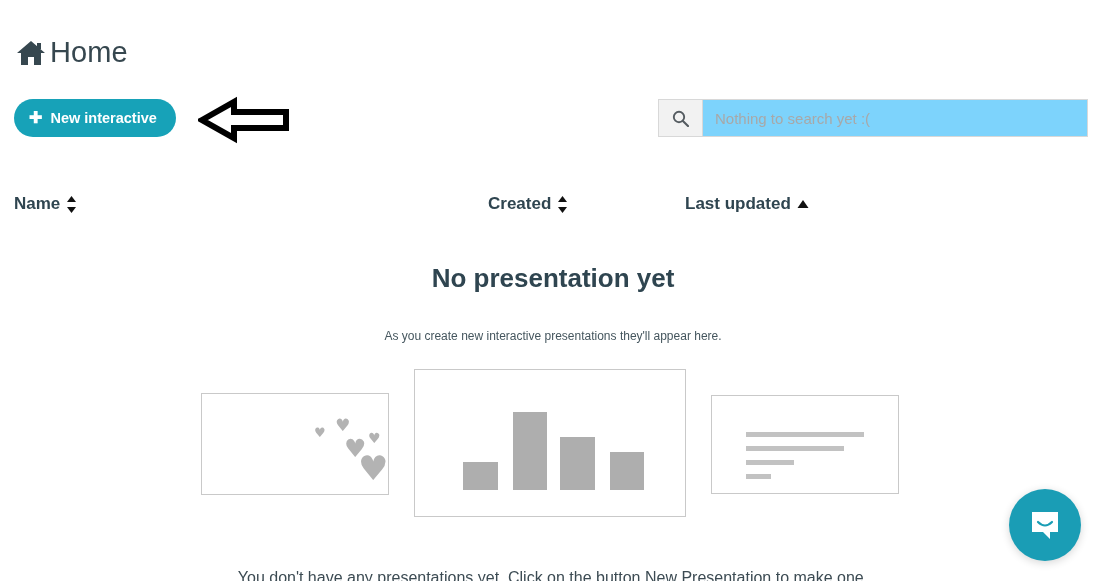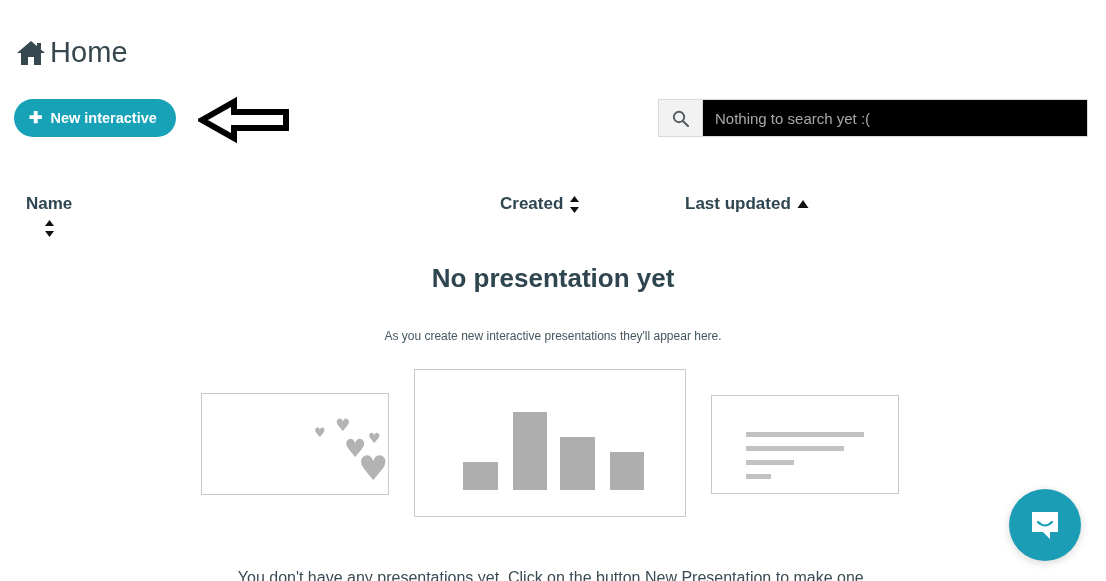--- a/index.html
+++ b/index.html
@@ -88,21 +88,21 @@
     border-right: none;
     background: #f2f2f2;
     display: flex;
     align-items: center;
     justify-content: center;
     box-sizing: border-box;
   }
   #search-input {
     flex: 1;
     border: 1px solid #d8d8d8;
-    background: #000000;
+    background: #7dd3fc;
     outline: none;
     padding: 0 12px;
     font-family: "Liberation Sans", sans-serif;
     font-size: 15px;
     color: #6b6b6b;
     box-sizing: border-box;
   }
   #search-input::placeholder { color: #a8a8a8; }
 
   
@@ -117,22 +117,22 @@
     position: absolute;
     display: flex;
     align-items: center;
     gap: 6px;
     font-size: 17px;
     font-weight: bold;
     color: #2f4550;
     cursor: pointer;
     white-space: nowrap;
   }
-  #col-name    { left: 26px;  top: 0; flex-direction: column; }
-  #col-created { left: 500px; top: 0; }
+  #col-name    { left: 14px;  top: 0; }
+  #col-created { left: 488px; top: 0; }
   #col-updated { left: 685px; top: 0; font-weight: bold; }
   .sort-icon { display: inline-block; line-height: 0; }
 
   
   #empty-title {
     position: absolute;
     left: 0;
     top: 263px;
     width: 1106px;
     text-align: center;

